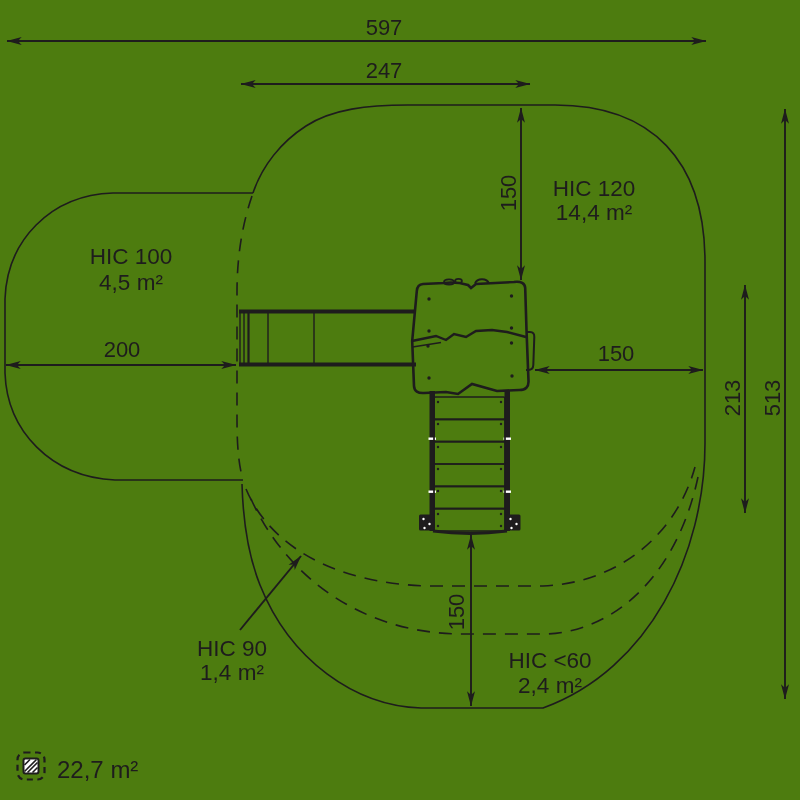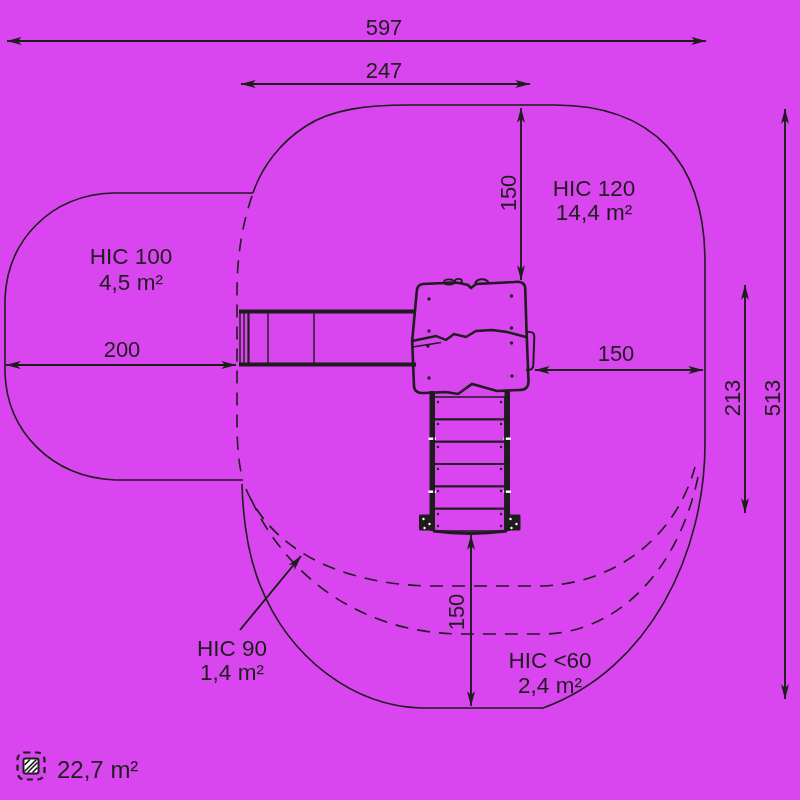--- a/index.html
+++ b/index.html
@@ -1,16 +1,16 @@
 <!DOCTYPE html>
 <html><head>
 <meta charset="utf-8">
 <style>
   html,body { margin:0; padding:0; background:#ffffff; }
-  .canvas { width:800px; height:800px; background:#d946ef; position:relative; overflow:hidden; }
+  .canvas { width:800px; height:800px; background:#4d7c0f; position:relative; overflow:hidden; }
   svg { display:block; color:#1e1c1d; }
   text { font-family:"Liberation Sans", sans-serif; fill:#1e1c1d; }
   .dim-line   { stroke:#1e1c1d; stroke-width:1.9; fill:none; }
   .outline    { stroke:#1e1c1d; stroke-width:1.6; fill:none; }
   .dashed     { stroke:#1e1c1d; stroke-width:1.6; fill:none; stroke-dasharray:13 9; }
   .struct     { stroke:#1e1c1d; fill:none; }
   .dim-num    { font-size:22px; text-anchor:middle; }
   .zone-name  { font-size:22.5px; text-anchor:middle; }
   .zone-area  { font-size:22.5px; text-anchor:middle; }
   .legend-text{ font-size:24px; }

